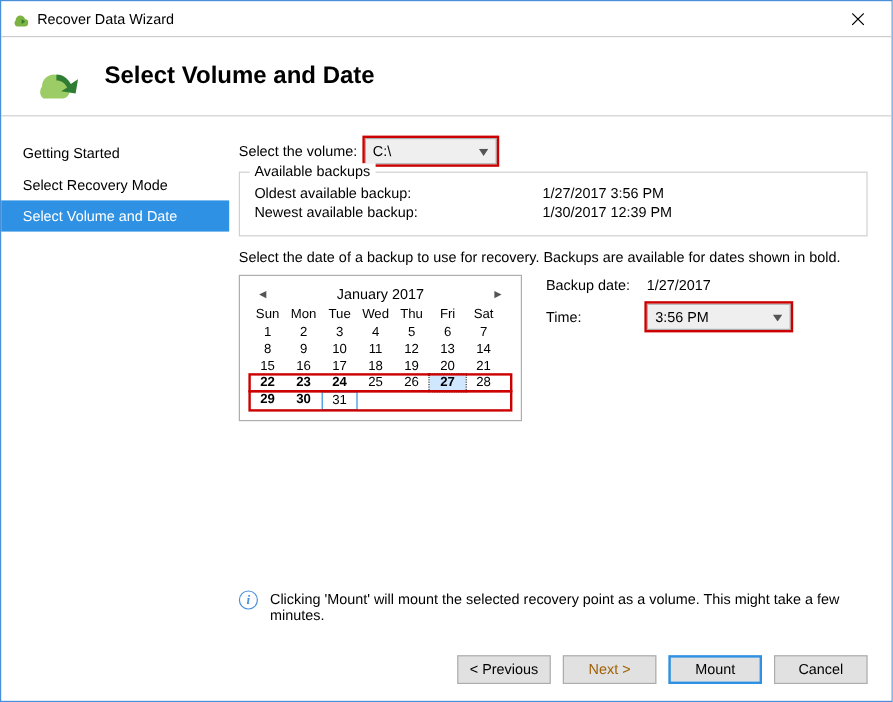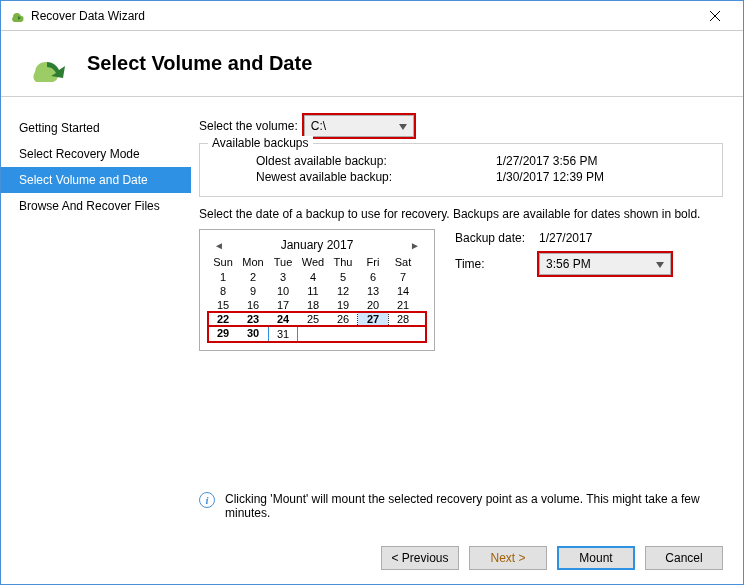--- a/index.html
+++ b/index.html
@@ -18,21 +18,21 @@
 .sidebar-item.active { background: #2e91e3; color: #fff; }
 .main { flex: 1; padding: 18px 20px 0 8px; position: relative; }
 .row { display: flex; align-items: center; margin-bottom: 6px; }
 .row label { margin-right: 6px; }
 .select-box { border: 1px solid #adadad; height: 22px; display: flex; align-items: center; padding: 0 6px; background: #efefef; justify-content: space-between; }
 .select-box .chev { margin-left: 8px; }
 .highlight { outline: 2px solid #c00; }
 .fieldset { border: 1px solid #d0d0d0; padding: 8px 12px 10px 12px; margin-top: 4px; position: relative; }
 .fieldset-legend { position: absolute; top: -8px; left: 8px; background: #fff; padding: 0 4px; font-size: 12px; }
 .kv { display: flex; margin: 2px 0; }
-.kv .k { width: 240px; margin-left: 44px; }
+.kv .k { width: 240px; }
 .instruct { margin: 10px 0 8px 0; }
 .mid { display: flex; gap: 20px; }
 .calendar { border: 1px solid #adadad; padding: 6px 8px 8px 8px; width: 236px; background: #fff; }
 .cal-head { display: flex; align-items: center; justify-content: space-between; padding: 2px 6px 4px 6px; }
 .cal-nav { cursor: pointer; font-size: 10px; color: #555; }
 .cal-title { font-size: 12px; }
 .cal-grid { display: grid; grid-template-columns: repeat(7, 30px); text-align: center; row-gap: 1px; }
 .cal-dow { font-size: 11px; padding-bottom: 2px; }
 .cal-day { font-size: 11px; padding: 1px 0; cursor: pointer; }
 .cal-day.bold { font-weight: bold; }
@@ -78,21 +78,20 @@
     </span>
     <div class="header-title">Select Volume and Date</div>
   </div>
 
   <div class="body">
 
     <div class="sidebar">
       <div class="sidebar-item">Getting Started</div>
       <div class="sidebar-item">Select Recovery Mode</div>
       <div class="sidebar-item active">Select Volume and Date</div>
-      <div class="sidebar-item">Browse And Recover Files</div>
     </div>
 
     <div class="main">
 
       <div class="row">
         <label>Select the volume:</label>
         <div class="select-box highlight" style="width:110px">
           <span>C:\</span>
           <span class="chev">
             <svg width="8" height="6" viewBox="0 0 8 6">
@@ -181,21 +180,21 @@
             </div>
         </div>
 
         <div class="right-col">
           <div class="row">
             <span class="lab">Backup date:</span>
             <span>1/27/2017</span>
           </div>
           <div class="row">
             <span class="lab">Time:</span>
-            <div class="select-box highlight" style="width:132px">
+            <div class="select-box highlight" style="width:120px">
               <span>3:56 PM</span>
               <span class="chev">
                 <svg width="8" height="6" viewBox="0 0 8 6">
                     <path fill="#555" d="M0 0h8L4 6z"></path>
                   </svg>
               </span>
             </div>
           </div>
         </div>
       </div>

